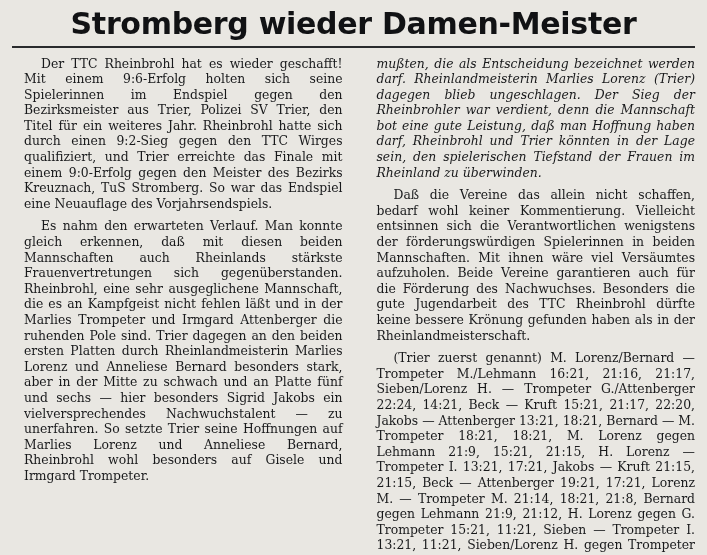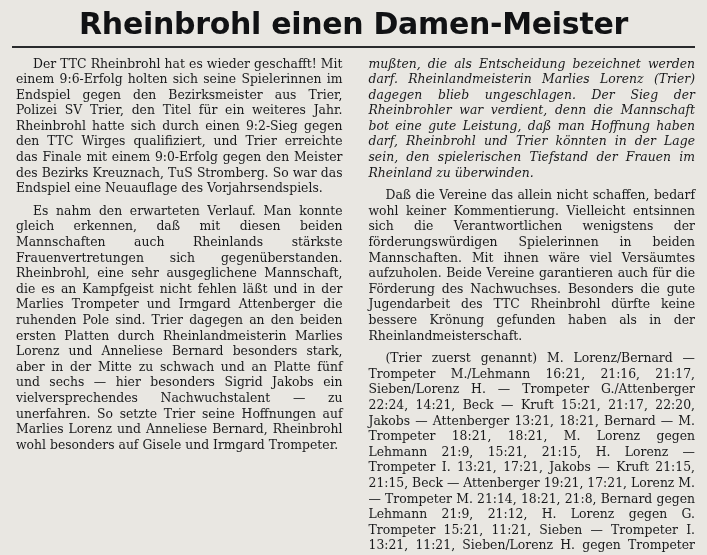--- a/index.html
+++ b/index.html
@@ -45,21 +45,21 @@
   .col {
     width: 332px;
     font-size: 12.4px;
     line-height: 15.6px;
     text-align: justify;
     text-justify: inter-word;
     hyphens: manual;
     color: #18191b;
   }
   .col p {
-    margin: 0 0 7px 4px;
+    margin: 0 0 7px 12px;
     text-indent: 17px;
   }
   .col p.noindent {
     text-indent: 0;
     font-style: italic;
   }
   .col p.results {
     text-indent: 17px;
   }
   .signature {
@@ -69,21 +69,21 @@
   }
   .results-block {
     line-height: 15.6px;
   }
 </style>
 </head>
 <body>
 
 <div class="page">
 
-  <h1 class="headline">Rheinbrohl einen Damen-Meister</h1>
+  <h1 class="headline">Stromberg wieder Damen-Meister</h1>
   <div class="rule"></div>
 
   <div class="columns">
 
     <div class="col">
       <p>Der TTC Rheinbrohl hat es wieder geschafft! Mit einem 9:6-Erfolg holten sich seine Spielerinnen im Endspiel gegen den Bezirksmeister aus Trier, Polizei SV Trier, den Titel für ein weiteres Jahr. Rheinbrohl hatte sich durch einen 9:2-Sieg gegen den TTC Wirges qualifiziert, und Trier erreichte das Finale mit einem 9:0-Erfolg gegen den Meister des Bezirks Kreuznach, TuS Stromberg. So war das Endspiel eine Neuauflage des Vorjahrsendspiels.</p>
       <p>Es nahm den erwarteten Verlauf. Man konnte gleich erkennen, daß mit diesen beiden Mannschaften auch Rheinlands stärkste Frauenvertretungen sich gegenüberstanden. Rheinbrohl, eine sehr ausgeglichene Mannschaft, die es an Kampfgeist nicht fehlen läßt und in der Marlies Trompeter und Irmgard Attenberger die ruhenden Pole sind. Trier dagegen an den beiden ersten Platten durch Rheinlandmeisterin Marlies Lorenz und Anneliese Bernard besonders stark, aber in der Mitte zu schwach und an Platte fünf und sechs — hier besonders Sigrid Jakobs ein vielversprechendes Nachwuchstalent — zu unerfahren. So setzte Trier seine Hoffnungen auf Marlies Lorenz und Anneliese Bernard, Rheinbrohl wohl besonders auf Gisele und Irmgard Trompeter.</p>
     </div>
 
     <div class="col">

